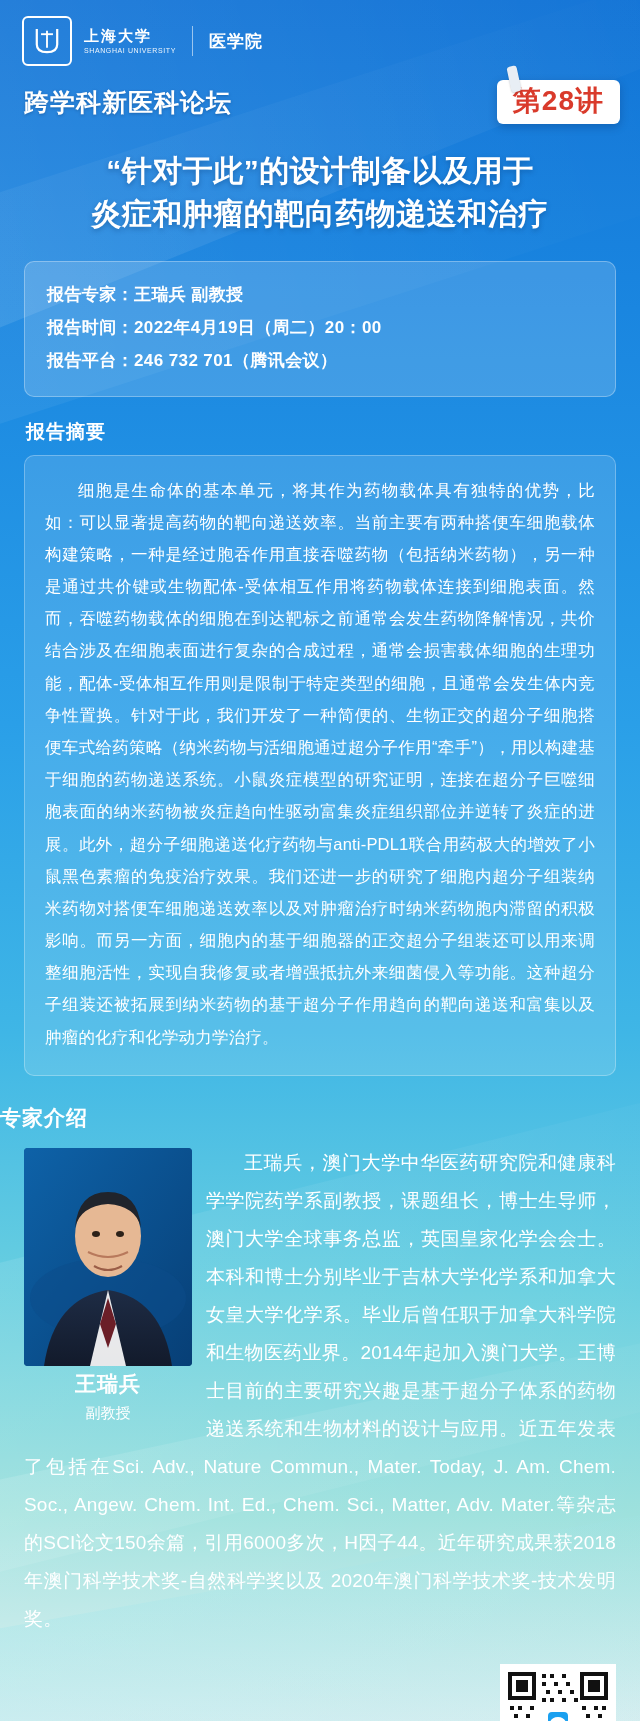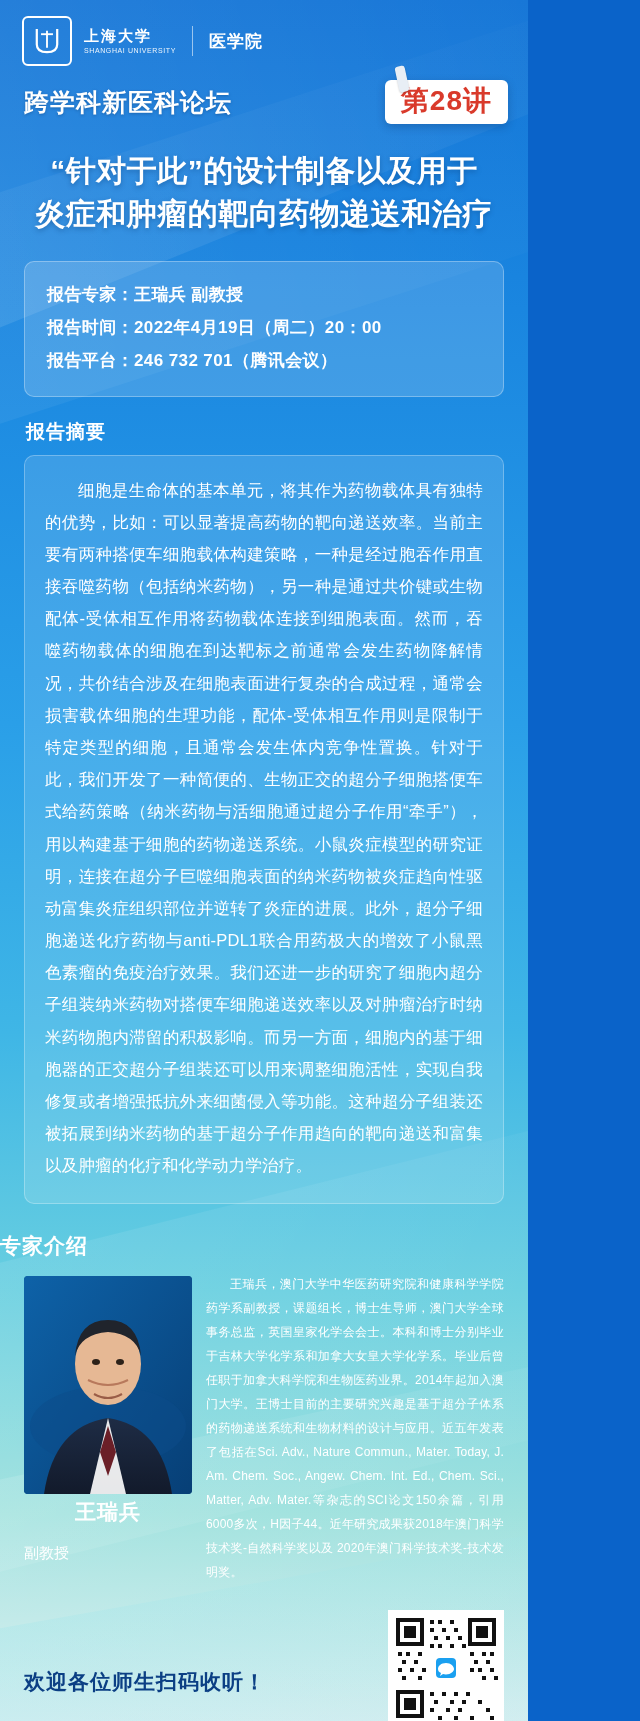--- a/index.html
+++ b/index.html
@@ -3,21 +3,21 @@
 <meta charset="utf-8">
 <style>
   html,body{margin:0;padding:0;}
   body{
     width:640px;
     font-family:"Liberation Sans","DejaVu Sans",sans-serif;
     background:#0a63c9;
   }
   .poster{
     position:relative;
-    width:528px;
+    width:640px;
     height:1721px;
     overflow:hidden;
     background:
       linear-gradient(180deg,#1173d6 0%,#1a86e0 18%,#2a9fe8 42%,#3fb6e6 60%,#68cfe0 75%,#9ae0dc 88%,#d8eef0 100%);
   }
   
   .streak{position:absolute;pointer-events:none;}
   .s1{top:-180px;left:-120px;width:900px;height:360px;background:linear-gradient(90deg,rgba(255,255,255,.10),rgba(255,255,255,0));transform:rotate(-22deg);}
   .s2{top:120px;left:-260px;width:1000px;height:220px;background:linear-gradient(90deg,rgba(255,255,255,.07),rgba(255,255,255,0));transform:rotate(-18deg);}
   .s3{top:1180px;left:-200px;width:1100px;height:300px;background:linear-gradient(100deg,rgba(255,255,255,.12),rgba(255,255,255,0));transform:rotate(-14deg);}
@@ -82,35 +82,35 @@
     letter-spacing:.2px;
   }
 
   
   .expert-title{
     position:relative;text-align:left;color:#ffffff;font-size:21px;font-weight:bold;
     margin:28px 0 12px 0;letter-spacing:1px;
   }
   .expert-wrap{position:relative;padding:0 24px;}
   .expert-text{
-    color:#ffffff;font-size:12px;line-height:2.0;text-align:justify;text-indent:2em;
+    color:#ffffff;font-size:19px;line-height:2.0;text-align:justify;text-indent:2em;
     letter-spacing:.2px;
   }
   .photo-block{
     float:left;width:168px;margin:4px 14px 6px 0;shape-outside:inset(0);
   }
   .photo{
     width:168px;height:218px;border-radius:4px;overflow:hidden;position:relative;
     background:linear-gradient(180deg,#0d5c9e,#0a4a86);
   }
   .photo svg{display:block;width:100%;height:100%;}
   .photo-name{
     text-align:center;color:#ffffff;font-size:21px;font-weight:bold;margin-top:4px;letter-spacing:1px;
   }
-  .photo-role{color:#ffffff;font-size:15px;margin-top:18px;}
+  .photo-role{text-align:center;color:#ffffff;font-size:15px;margin-top:6px;}
   .clear{clear:both;}
 
   
   .footer{position:relative;margin-top:26px;padding:0 24px 26px 24px;display:flex;align-items:flex-end;justify-content:space-between;}
   .welcome{
     color:#0b3f84;font-size:21px;font-weight:bold;letter-spacing:1px;margin-bottom:30px;
   }
   .qr{
     width:116px;height:116px;background:#ffffff;padding:4px;box-sizing:border-box;flex:none;
     position:relative;

